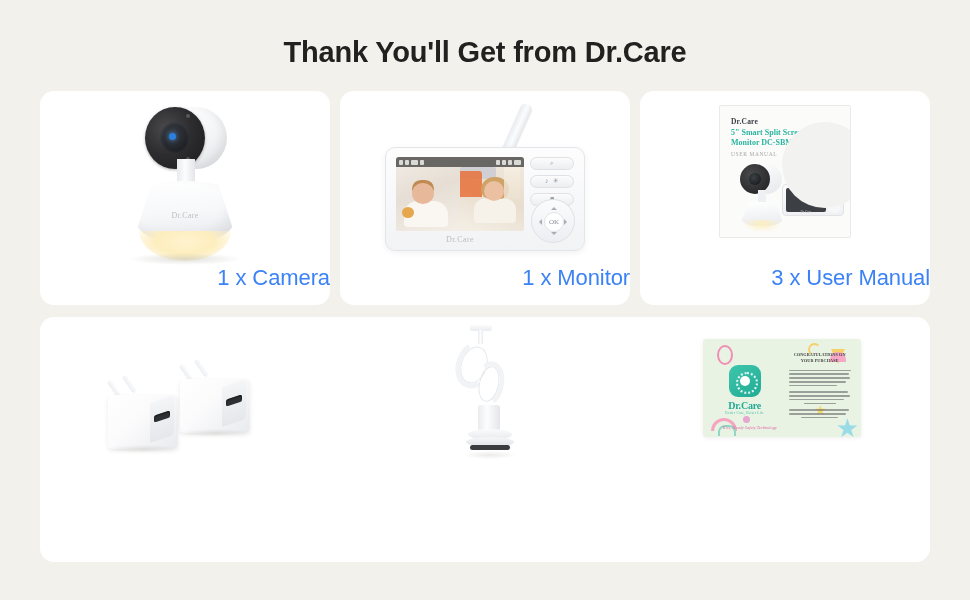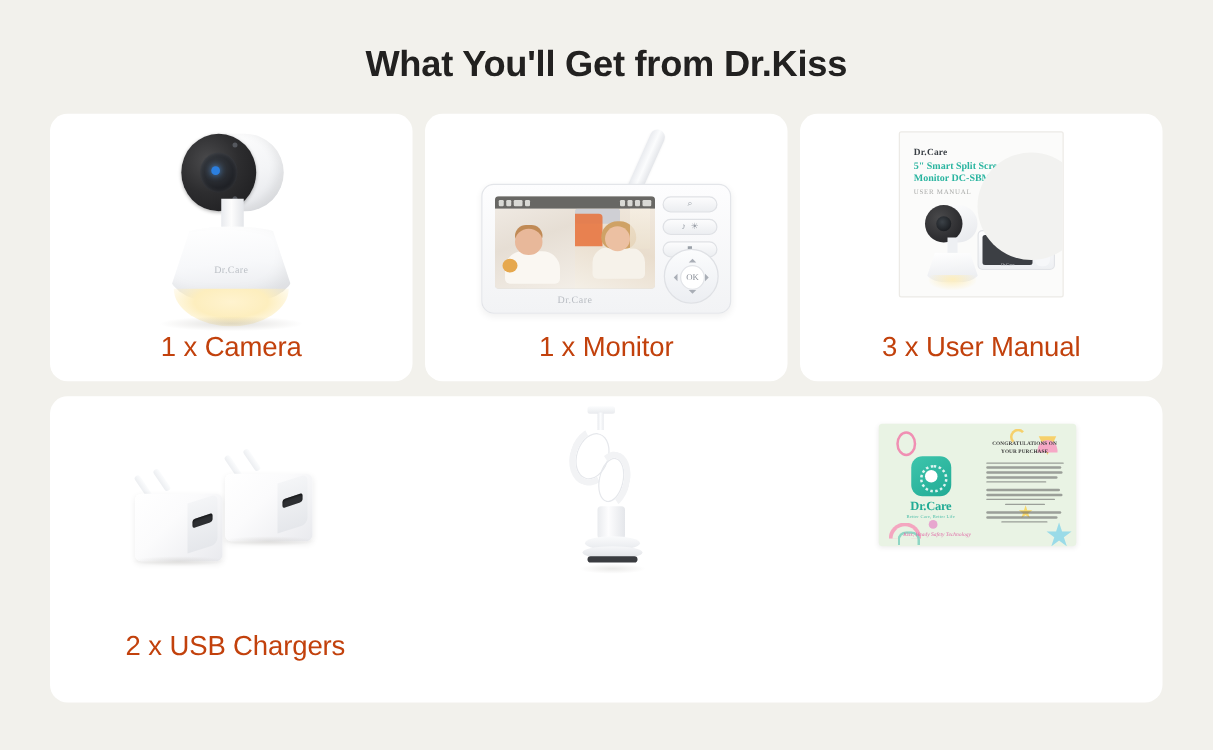--- a/index.html
+++ b/index.html
@@ -42,22 +42,22 @@
   .cell {
     flex: 1 1 0;
     position: relative;
     display: flex;
     flex-direction: column;
     align-items: center;
   }
 
   .caption {
     font-size: 22px;
-    color: #c2410c;
-    text-align: center;
+    color: #3b82f6;
+    text-align: right;
     line-height: 1.16;
     letter-spacing: -0.1px;
   }
   .cap-top { position: absolute; bottom: 14px; left: 0; right: 0; }
   .cap-bot { position: absolute; bottom: 32px; left: 0; right: 0; }
 
   .art { position: relative; width: 100%; flex: 1; font-family: Liberation Serif, serif; }
 
   
   .cam { position: absolute; left: 50%; top: 16px; transform: translateX(-50%); width: 132px; height: 160px; }
@@ -385,21 +385,21 @@
     border:2.5px solid #f6d06b; border-radius:50%;
     border-right-color:transparent; border-bottom-color:transparent;
   }
   .d-dot1 { left:40px; bottom:14px; width:7px; height:7px; border-radius:50%; background:#e7a6cf; }
 </style>
 </head>
 <body>
 
 <div class="page">
 
-  <div class="page-title">What You'll Get from Dr.Kiss</div>
+  <div class="page-title">Thank You'll Get from Dr.Care</div>
 
   <div class="row-top">
 
     <div class="card card-top">
       <div class="art">
         <div class="cam">
           <div class="cam-head"></div>
           <div class="cam-lensring">
             <div class="cam-lens"></div>
             <div class="cam-dot-t"></div>
@@ -518,21 +518,20 @@
           <div class="charger chg-b">
             <div class="chg-pin chg-p1"></div>
             <div class="chg-pin chg-p2"></div>
             <div class="chg-body"></div>
             <div class="chg-face"></div>
             <div class="chg-port"></div>
             <div class="chg-shadow"></div>
           </div>
         </div>
       </div>
-      <div class="caption cap-bot">2 x USB Chargers</div>
     </div>
 
 
     <div class="cell">
       <div class="art">
         <div class="stand-wrap">
           <div class="st-plate"></div>
           <div class="st-stem"></div>
           <div class="st-gn1"></div>
           <div class="st-gn2"></div>

